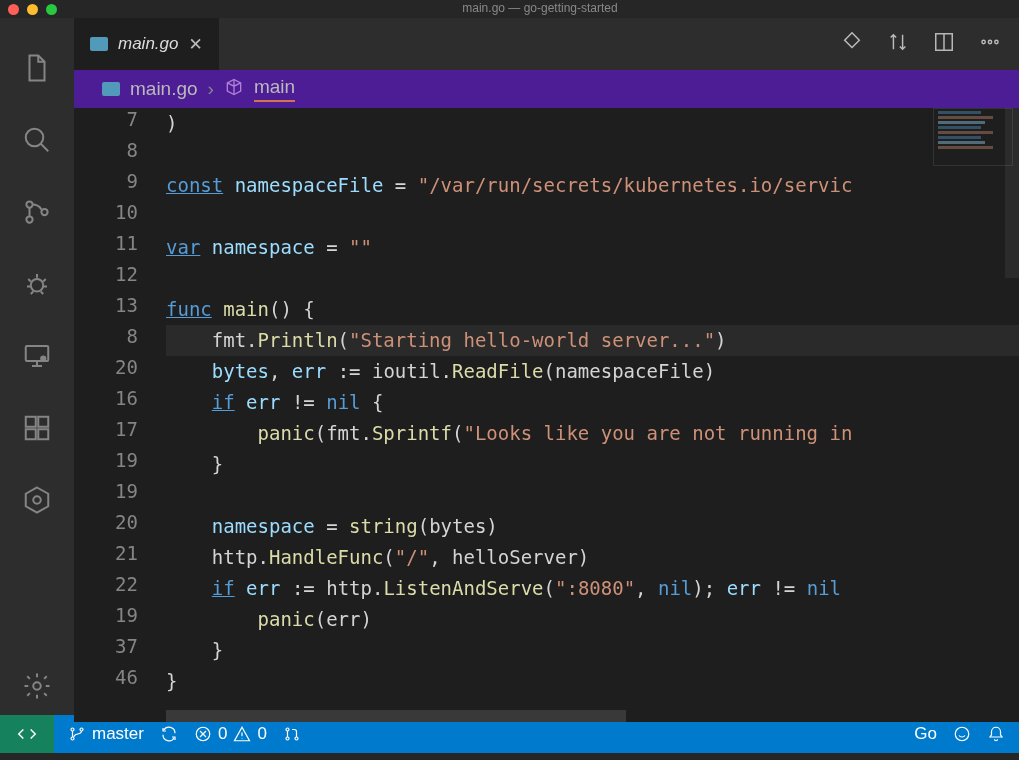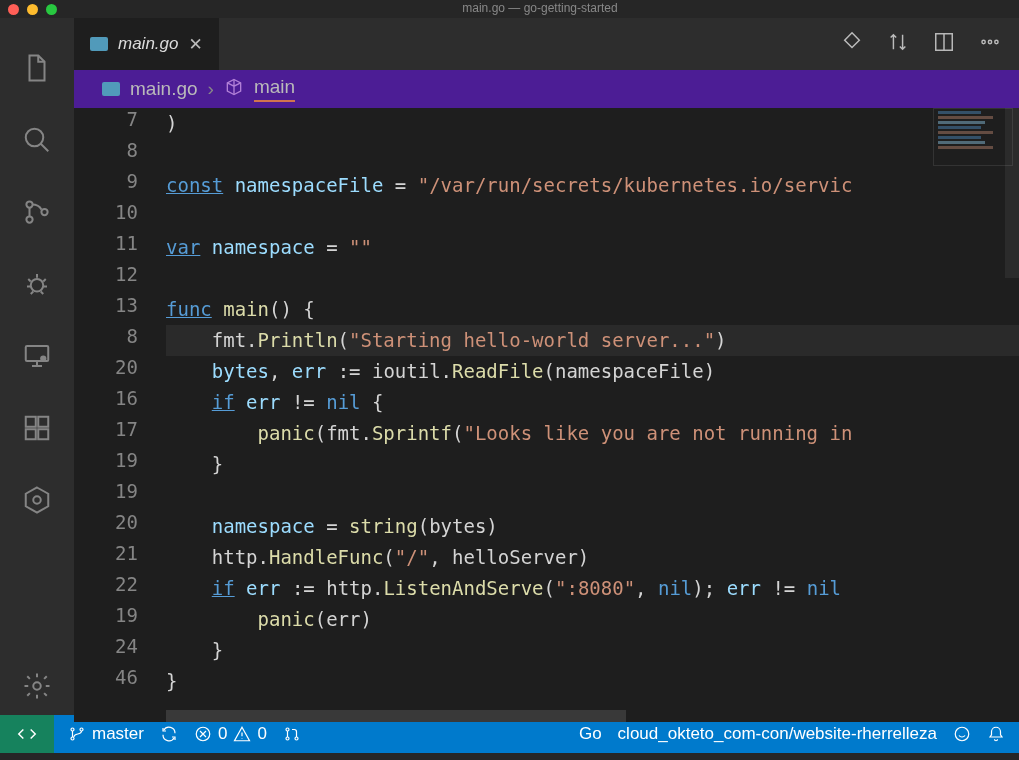--- a/index.html
+++ b/index.html
@@ -218,21 +218,21 @@
           <div class="line">8</div>
           <div class="line">20</div>
           <div class="line">16</div>
           <div class="line">17</div>
           <div class="line">19</div>
           <div class="line">19</div>
           <div class="line">20</div>
           <div class="line">21</div>
           <div class="line">22</div>
           <div class="line">19</div>
-          <div class="line">24</div>
+          <div class="line">37</div>
           <div class="line">46</div>
         </div>
       <div class="code" id="code"><div class="line">)</div><div class="line">&nbsp;</div><div class="line"><span class="kw">const</span> <span class="id">namespaceFile</span> = <span class="str">"/var/run/secrets/kubernetes.io/servic</span></div><div class="line">&nbsp;</div><div class="line"><span class="kw">var</span> <span class="id">namespace</span> = <span class="str">""</span></div><div class="line">&nbsp;</div><div class="line"><span class="kw">func</span> <span class="fn">main</span>() {</div><div class="line hl">    fmt.<span class="fn">Println</span>(<span class="str">"Starting hello-world server..."</span>)</div><div class="line">    <span class="id">bytes</span>, <span class="id">err</span> := ioutil.<span class="fn">ReadFile</span>(namespaceFile)</div><div class="line">    <span class="kw">if</span> <span class="id">err</span> != <span class="nilkw">nil</span> {</div><div class="line">        <span class="fn">panic</span>(fmt.<span class="fn">Sprintf</span>(<span class="str">"Looks like you are not running in</span></div><div class="line">    }</div><div class="line">&nbsp;</div><div class="line">    <span class="id">namespace</span> = <span class="fn">string</span>(bytes)</div><div class="line">    http.<span class="fn">HandleFunc</span>(<span class="str">"/"</span>, helloServer)</div><div class="line">    <span class="kw">if</span> <span class="id">err</span> := http.<span class="fn">ListenAndServe</span>(<span class="str">":8080"</span>, <span class="nilkw">nil</span>); <span class="id">err</span> != <span class="nilkw">nil</span></div><div class="line">        <span class="fn">panic</span>(err)</div><div class="line">    }</div><div class="line">}</div></div>
     </div>
 
     <div class="minimap">
       <div class="ml c2"></div>
         <div class="ml c1"></div>
         <div class="ml c3"></div>
         <div class="ml c2"></div>
@@ -289,23 +289,20 @@
           <circle cx="6" cy="18" r="2"></circle>
           <circle cx="18" cy="18" r="2"></circle>
           <path d="M6 8v8M18 16V9a3 3 0 0 0-3-3h-3"></path>
         </svg>
     </div>
     <div class="spacer"></div>
     <div class="status-item">
       <span>Go</span>
     </div>
     <div class="status-item">
-      <span>cloud_okteto_com-con/website-rherrelleza</span>
-    </div>
-    <div class="status-item">
       <svg viewBox="0 0 24 24" stroke="#fff">
           <circle cx="12" cy="12" r="9"></circle>
           <path d="M8 14s1.5 2 4 2 4-2 4-2M9 9h.01M15 9h.01"></path>
         </svg>
     </div>
     <div class="status-item">
       <svg viewBox="0 0 24 24" stroke="#fff" fill="#fff">
           <path d="M12 3a6 6 0 0 0-6 6v4l-2 3h16l-2-3V9a6 6 0 0 0-6-6zM10 19a2 2 0 0 0 4 0"></path>
         </svg>
     </div>

